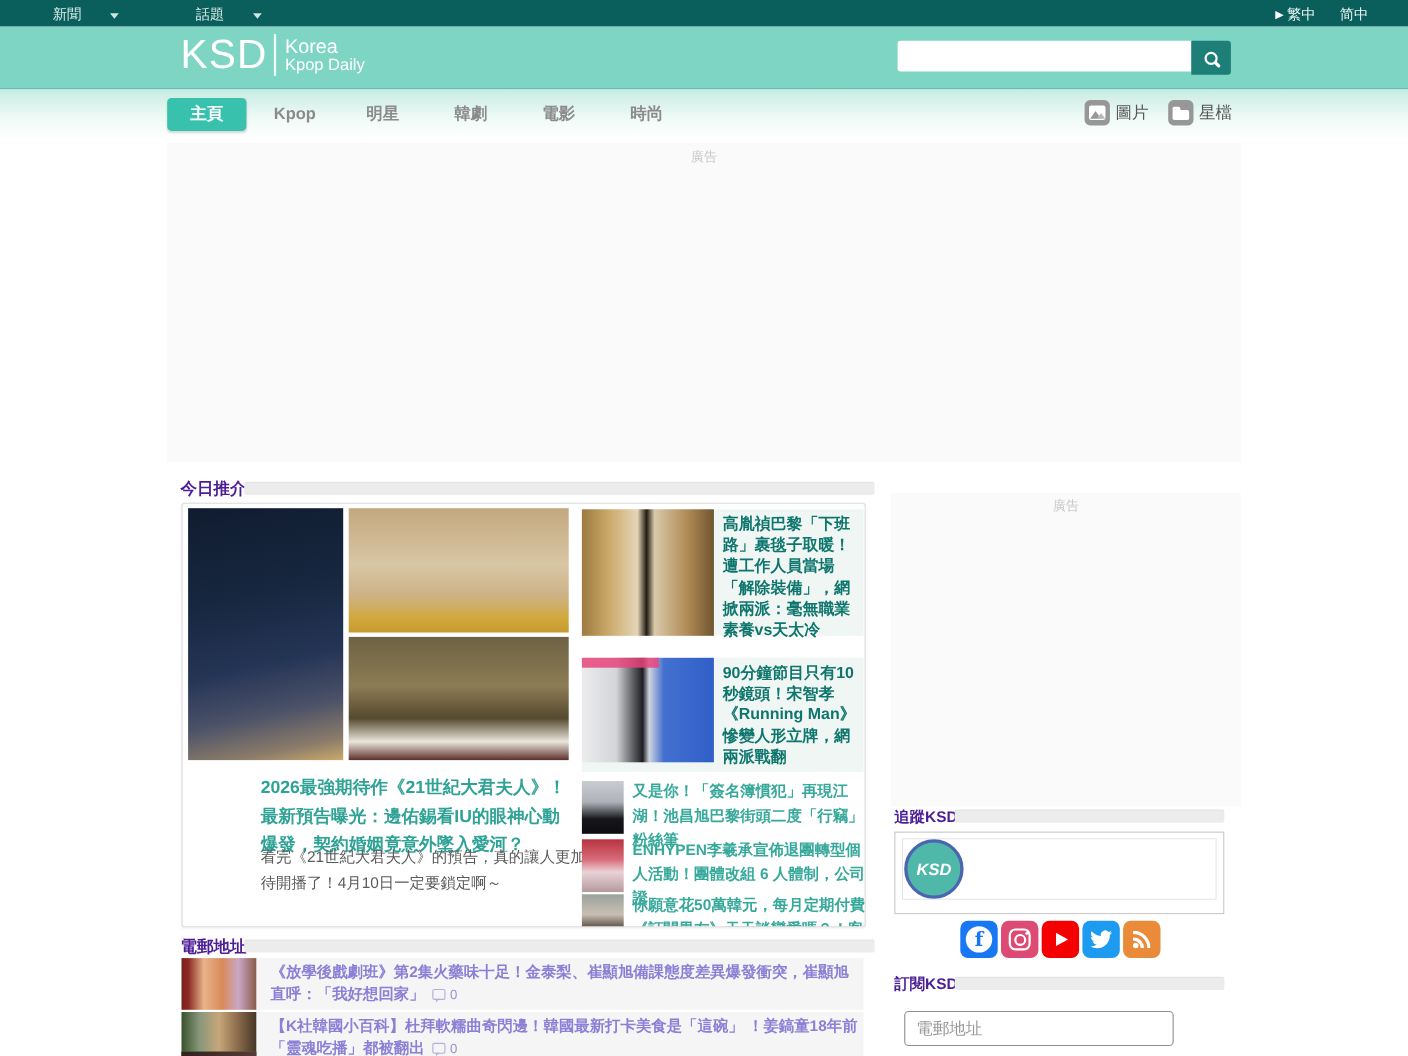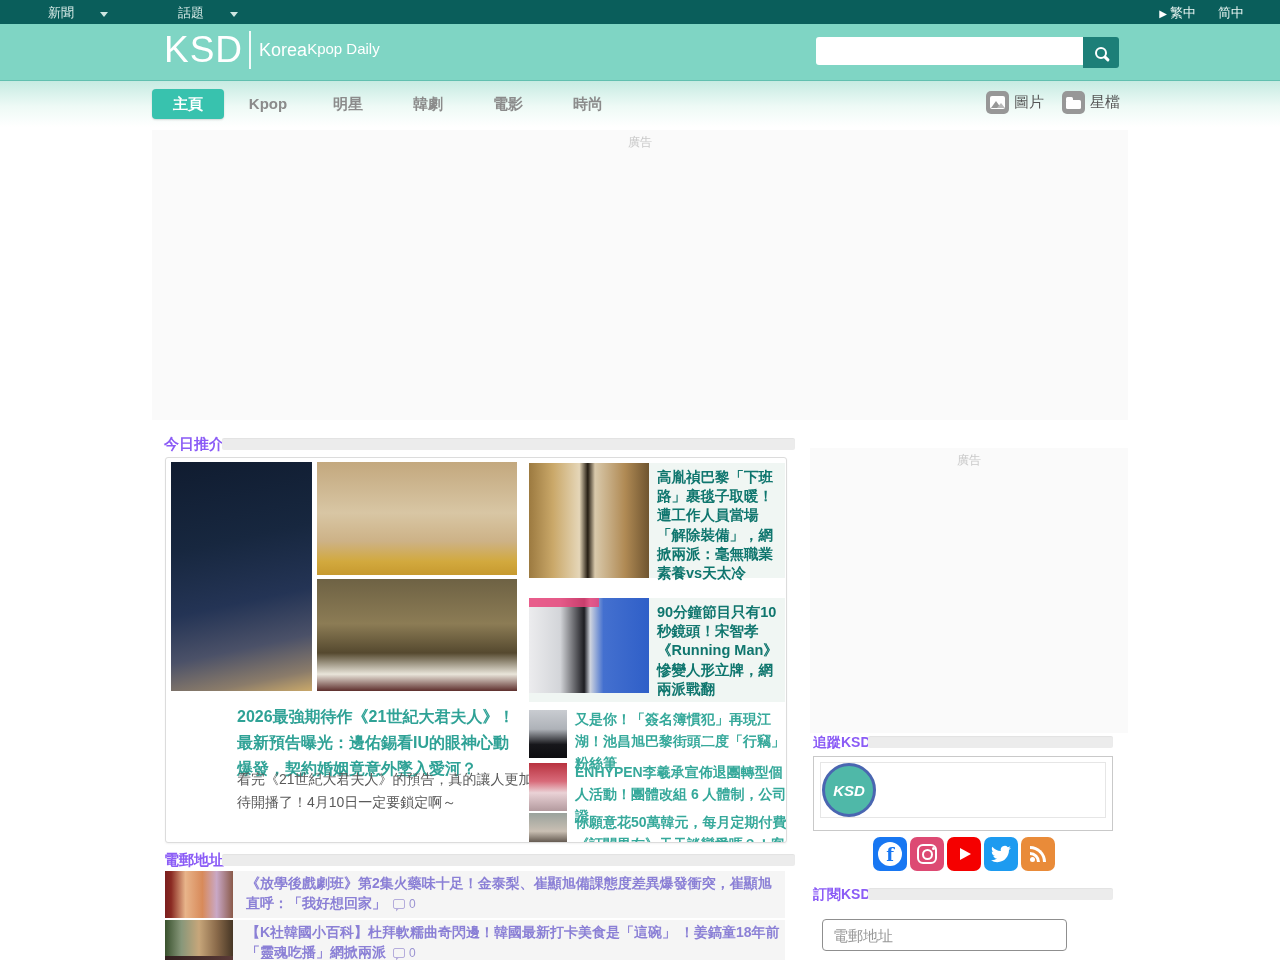--- a/index.html
+++ b/index.html
@@ -15,21 +15,21 @@
   .lang{position:absolute;top:4px;display:flex;align-items:center;color:#ecf7f4;cursor:pointer;}
   .lang-trad{right:84px;} .lang-simp{right:36px;}
   .lang-marker{font-size:10px;margin-right:3px;color:#fff;}
 
   
   .header{position:absolute;left:0;top:24px;width:1280px;height:56px;background:#7fd5c4;z-index:3;}
   .deco{position:absolute;left:0;top:24px;z-index:2;pointer-events:none;}
   .logo{position:absolute;left:164px;top:30px;display:flex;align-items:center;color:#fff;z-index:4;cursor:pointer;}
   .logo-ksd{font-size:37px;font-weight:400;letter-spacing:1px;line-height:40px;}
   .logo-div{width:2px;height:38px;background:#fff;margin:0 8px 0 6px;opacity:.9;}
-  .logo-stack{display:flex;justify-content:center;}
+  .logo-stack{display:flex;flex-direction:column;justify-content:center;}
   .logo-l1{font-size:18px;line-height:19px;} .logo-l2{font-size:15px;line-height:16px;}
   .search-wrap{position:absolute;left:816px;top:37px;display:flex;z-index:4;}
   .search-input{width:267px;height:28px;border:none;background:#fff;border-radius:3px 0 0 3px;padding:0 8px;font-size:14px;outline:none;}
   .search-btn{width:36px;height:31px;margin-top:0;background:#1d7f78;border:none;border-radius:0 3px 3px 0;display:flex;align-items:center;justify-content:center;cursor:pointer;}
   .mag{position:relative;width:12px;height:12px;border:2px solid #fff;border-radius:50%;}
   .mag::after{content:'';position:absolute;right:-5px;bottom:-3px;width:7px;height:3px;background:#fff;transform:rotate(45deg);border-radius:2px;}
 
   
   .nav{position:absolute;left:0;top:80px;width:1280px;height:47px;background:linear-gradient(180deg,#c6ebe2 0%,#eefaf6 55%,#ffffff 100%);border-top:1px solid #62c0b0;z-index:3;}
   .nav-item{position:absolute;top:8px;width:72px;height:30px;line-height:30px;text-align:center;font-size:15px;font-weight:bold;color:#8b8b8b;cursor:pointer;}
@@ -43,21 +43,21 @@
   .folder-icon{width:23px;height:23px;background:#979797;border-radius:5px;position:relative;}
   .folder-icon::before{content:'';position:absolute;left:4px;top:9px;width:15px;height:9px;background:#fff;border-radius:1.5px;}
   .folder-icon::after{content:'';position:absolute;left:4px;top:6px;width:7px;height:4px;background:#fff;border-radius:1.5px 1.5px 0 0;}
 
   
   .ad-top{position:absolute;left:152px;top:130px;width:976px;height:290px;background:#fafafa;text-align:center;}
   .ad-side{position:absolute;left:810px;top:448px;width:318px;height:285px;background:#fafafa;text-align:center;}
   .ad-label{display:inline-block;margin-top:4px;font-size:12px;color:#c9c9c9;}
 
   
-  .sec-head{position:absolute;font-size:15px;font-weight:bold;color:#8b5cf6;}
+  .sec-head{position:absolute;font-size:15px;font-weight:bold;color:#4c1d95;}
   .sec-bar{position:absolute;height:12px;background:#ececec;border-radius:2px;box-shadow:inset 0 1px 1px rgba(0,0,0,.04);}
 
   
   .card{position:absolute;left:165px;top:457px;width:622px;height:386px;background:#fff;border:1px solid #dcdcdc;border-radius:3px;box-shadow:0 1px 2px rgba(0,0,0,.05);overflow:hidden;}
   .img{background-size:cover;cursor:pointer;}
   .col-left{position:absolute;left:5px;top:4px;width:141px;height:229px;background:linear-gradient(168deg,#101c30 0%,#17273f 35%,#243455 60%,#4b5168 78%,#8b7c6a 92%,#caa96a 100%);}
   .col-tr{position:absolute;left:151px;top:4px;width:200px;height:113px;background:linear-gradient(180deg,#c3a87e 0%,#d8c6a4 45%,#cdb287 70%,#d2a93e 88%,#c79a2f 100%);}
   .col-br{position:absolute;left:151px;top:121px;width:200px;height:112px;background:linear-gradient(180deg,#6e6244 0%,#8c7c55 40%,#55492f 66%,#e9e5da 85%,#5e2f2d 100%);}
   .feat-title{position:absolute;left:71px;top:246px;width:286px;font-size:16px;font-weight:bold;color:#2fa296;line-height:26px;cursor:pointer;}
   .feat-sum{position:absolute;left:71px;top:310px;width:310px;font-size:14px;color:#5a5a5a;line-height:23px;}
@@ -218,21 +218,21 @@
 
 <div class="sec-head" style="left:164px;top:851px;">電郵地址</div>
 <div class="sec-bar" style="left:222px;top:854px;width:573px;"></div>
 
 <div class="disc-item d1">
   <div class="img thumb"></div>
   <div class="txt"><span>《放學後戲劇班》第2集火藥味十足！金泰梨、崔顯旭備課態度差異爆發衝突，崔顯旭直呼：「我好想回家」</span><span class="bubble"></span><span class="cmt-count">0</span></div>
 </div>
 <div class="disc-item d2">
   <div class="img thumb"></div>
-  <div class="txt"><span>【K社韓國小百科】杜拜軟糯曲奇閃邊！韓國最新打卡美食是「這碗」 ！姜鎬童18年前「靈魂吃播」網掀兩派</span><span class="bubble"></span><span class="cmt-count">0</span></div>
+  <div class="txt"><span>【K社韓國小百科】杜拜軟糯曲奇閃邊！韓國最新打卡美食是「這碗」 ！姜鎬童18年前「靈魂吃播」都被翻出</span><span class="bubble"></span><span class="cmt-count">0</span></div>
 </div>
 <div class="d3-partial"></div>
 
 <div class="sec-head" style="left:813px;top:734px;font-size:14px;">追蹤KSD</div>
 <div class="sec-bar" style="left:868px;top:736px;width:245px;"></div>
 
 <div class="fb-box">
   <div class="fb-inner"></div>
   <div class="ksd-circle">KSD</div>
   <div class="fb-name">KSD 韓星網</div>

